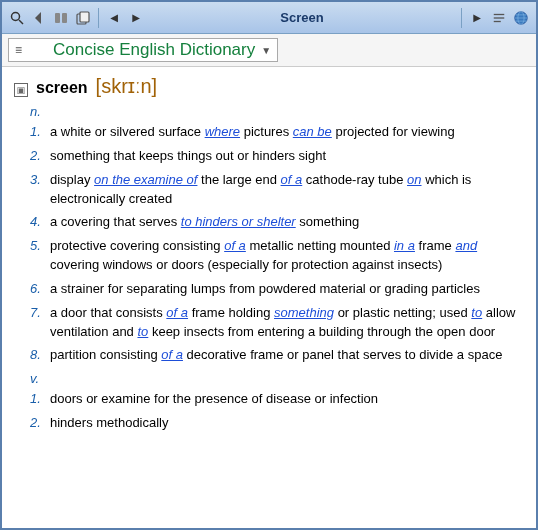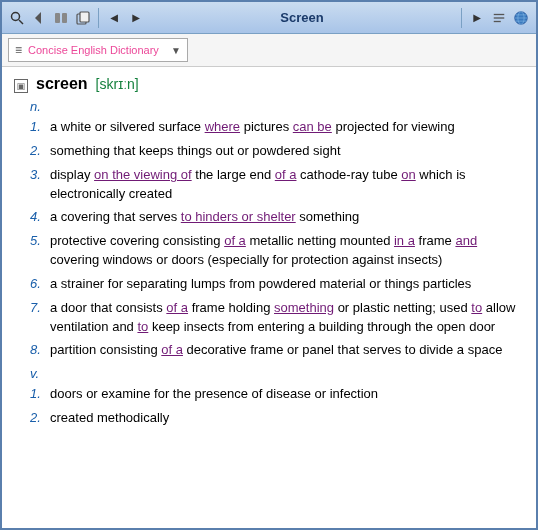--- a/index.html
+++ b/index.html
@@ -92,22 +92,23 @@
       cursor: pointer;
       min-width: 180px;
     }
 
     .dropdown-select-icon {
       color: #555;
       font-size: 12px;
     }
 
     .dropdown-select-text {
-      font-size: 11px;
-      color: #ec4899;
+      font-size: 17px;
+      color: #15803d;
+      margin-left: 25px;
     }
 
     .dropdown-arrow {
       margin-left: auto;
       font-size: 10px;
       color: #555;
     }
 
     
     .content-area {
@@ -157,22 +158,22 @@
       margin-top: 2px;
     }
 
     .entry-word {
       font-size: 16px;
       font-weight: bold;
       color: #000;
     }
 
     .entry-pronunciation {
-      font-size: 14px;
-      color: #15803d;
+      font-size: 20px;
+      color: #a16207;
     }
 
     .pos-label {
       font-size: 13px;
       font-style: italic;
       color: #1a5faa;
       margin: 6px 0 4px 16px;
     }
 
     .definitions-list {
@@ -195,22 +196,23 @@
       flex-shrink: 0;
       font-size: 13px;
     }
 
     .def-text {
       color: #000;
       flex: 1;
     }
 
     .def-text .highlight {
-      color: #701a75;
+      color: #1d4ed8;
       text-decoration: underline;
+      font-style: italic;
     }
   </style>
 </head>
 <body>
 
 <div class="window">
 
   <div class="titlebar">
     <div class="titlebar-icon">
       <svg viewBox="0 0 16 16" fill="none">
@@ -277,55 +279,55 @@
       </div>
 
       <div class="pos-label">n.</div>
       <ol class="definitions-list">
         <li class="definition-item">
           <span class="def-number">1.</span>
           <span class="def-text">a white or silvered surface <span class="highlight">where</span> pictures <span class="highlight">can be</span> projected for viewing</span>
         </li>
         <li class="definition-item">
           <span class="def-number">2.</span>
-          <span class="def-text">something that keeps things out or powdered sight</span>
+          <span class="def-text">something that keeps things out or hinders sight</span>
         </li>
         <li class="definition-item">
           <span class="def-number">3.</span>
-          <span class="def-text">display <span class="highlight">on the viewing of</span> the large end <span class="highlight">of a</span> cathode-ray tube <span class="highlight">on</span> which is electronically created</span>
+          <span class="def-text">display <span class="highlight">on the examine of</span> the large end <span class="highlight">of a</span> cathode-ray tube <span class="highlight">on</span> which is electronically created</span>
         </li>
         <li class="definition-item">
           <span class="def-number">4.</span>
           <span class="def-text">a covering that serves <span class="highlight">to hinders or shelter</span> something</span>
         </li>
         <li class="definition-item">
           <span class="def-number">5.</span>
           <span class="def-text">protective covering consisting <span class="highlight">of a</span> metallic netting mounted <span class="highlight">in a</span> frame <span class="highlight">and</span> covering windows or doors (especially for protection against insects)</span>
         </li>
         <li class="definition-item">
           <span class="def-number">6.</span>
-          <span class="def-text">a strainer for separating lumps from powdered material or things particles</span>
+          <span class="def-text">a strainer for separating lumps from powdered material or grading particles</span>
         </li>
         <li class="definition-item">
           <span class="def-number">7.</span>
           <span class="def-text">a door that consists <span class="highlight">of a</span> frame holding <span class="highlight">something</span> or plastic netting; used <span class="highlight">to</span> allow ventilation and <span class="highlight">to</span> keep insects from entering a building through the open door</span>
         </li>
         <li class="definition-item">
           <span class="def-number">8.</span>
           <span class="def-text">partition consisting <span class="highlight">of a</span> decorative frame or panel that serves to divide a space</span>
         </li>
       </ol>
 
       <div class="pos-label">v.</div>
       <ol class="definitions-list">
         <li class="definition-item">
           <span class="def-number">1.</span>
           <span class="def-text">doors or examine for the presence of disease or infection</span>
         </li>
         <li class="definition-item">
           <span class="def-number">2.</span>
-          <span class="def-text">created methodically</span>
+          <span class="def-text">hinders methodically</span>
         </li>
       </ol>
 
     </div>
   </div>
 </div>
 
 </body></html>

